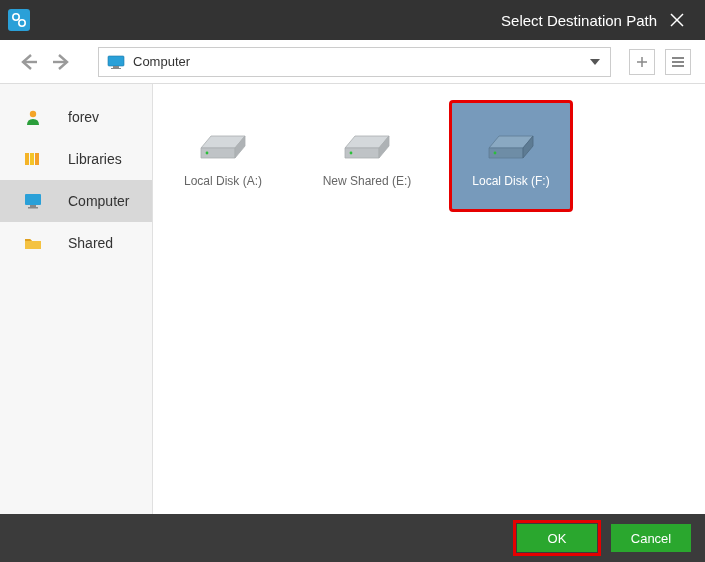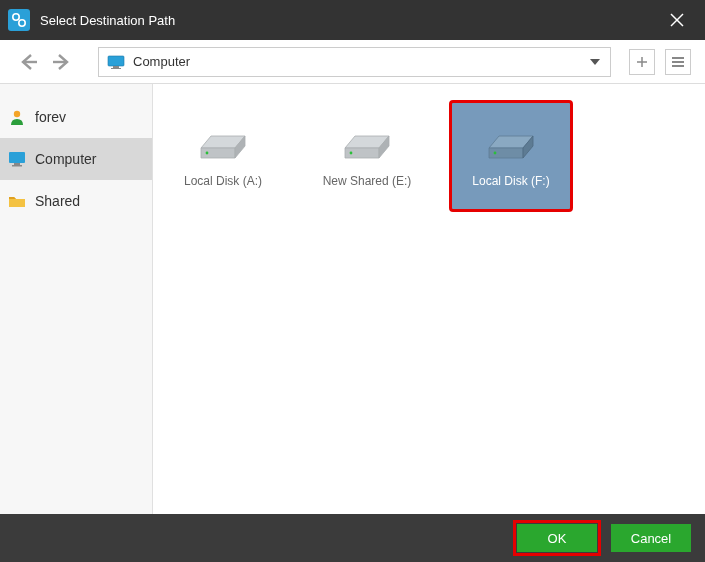--- a/index.html
+++ b/index.html
@@ -2,35 +2,35 @@
 <html><head>
 <meta charset="utf-8">
 <style>
   * { box-sizing: border-box; margin: 0; padding: 0; }
   body { font-family: "Segoe UI", Arial, sans-serif; font-size: 13px; background: #2b2b2b; width: 705px; height: 562px; overflow: hidden; }
   
   .window { width: 705px; height: 562px; background: #3a3a3a; display: flex; flex-direction: column; }
   
   .titlebar { height: 40px; background: #333333; display: flex; align-items: center; padding: 0 8px; color: #fff; }
   .titlebar .app-icon { width: 22px; height: 22px; margin-right: 10px; }
-  .titlebar .title { font-size: 13px; flex: 1; }
+  .titlebar .title { font-size: 15px; flex: 1; text-align: right; }
   .titlebar .close-btn { width: 40px; height: 40px; display: flex; align-items: center; justify-content: center; cursor: pointer; }
   
   .toolbar { height: 44px; background: #fff; border-bottom: 1px solid #ddd; display: flex; align-items: center; padding: 0 14px; gap: 6px; }
   .toolbar .nav-btn { width: 28px; height: 28px; display: flex; align-items: center; justify-content: center; cursor: pointer; }
   .toolbar .path-bar { flex: 1; height: 30px; border: 1px solid #ccc; margin: 0 8px 0 16px; display: flex; align-items: center; padding: 0 8px; gap: 8px; background: #fff; }
   .toolbar .path-icon { width: 18px; height: 14px; }
   .toolbar .path-text { flex: 1; color: #333; font-size: 13px; }
   .toolbar .dropdown-arrow { width: 14px; height: 14px; display:flex; align-items:center; justify-content:center;}
   .toolbar .tool-btn { width: 26px; height: 26px; border: 1px solid #ccc; display: flex; align-items: center; justify-content: center; cursor: pointer; margin-left: 4px; }
   
   .body-area { flex: 1; display: flex; background: #fff; }
   
   .sidebar { width: 153px; background: #f7f7f7; border-right: 1px solid #e0e0e0; padding-top: 12px; }
-  .sidebar-item { height: 42px; display: flex; align-items: center; padding: 0 8px; gap: 9px; cursor: pointer; color: #333; font-size: 14px; }
+  .sidebar-item { height: 42px; display: flex; align-items: center; padding: 0 24px; gap: 26px; cursor: pointer; color: #333; font-size: 14px; }
   .sidebar-item.selected { background: #d8d8d8; }
   .sidebar-item .si-icon { width: 18px; height: 18px; flex-shrink: 0; }
   
   .content { flex: 1; padding: 18px 10px; display: flex; flex-wrap: wrap; align-content: flex-start; gap: 6px 24px; }
   .drive-item { width: 120px; height: 108px; display: flex; flex-direction: column; align-items: center; justify-content: center; gap: 10px; cursor: pointer; border-radius: 2px; }
   .drive-item.selected { background: #779abb; color: #fff; }
   .drive-item.highlighted { outline: 3px solid #e60000; outline-offset: -1px; }
   .drive-item .drive-icon { width: 60px; height: 40px; }
   .drive-item .drive-label { font-size: 12px; color: #666; text-align: center; }
   .drive-item.selected .drive-label { color: #fff; }
@@ -110,20 +110,30 @@
     <div class="sidebar">
       <div class="sidebar-item">
         <span class="si-icon">
           <svg viewBox="0 0 18 18">
             <circle cx="9" cy="6" r="3.2" fill="#f4a428"></circle>
             <path d="M3 17 Q3 11 9 11 Q15 11 15 17 Z" fill="#2b9e3b"></path>
           </svg>
         </span>
         <span>forev</span>
       </div>
+      <div class="sidebar-item">
+        <span class="si-icon">
+          <svg viewBox="0 0 18 18">
+            <rect x="1" y="3" width="4" height="12" fill="#f4b428"></rect>
+            <rect x="6" y="3" width="4" height="12" fill="#f4c428"></rect>
+            <rect x="11" y="3" width="4" height="12" fill="#f4a028"></rect>
+          </svg>
+        </span>
+        <span>Libraries</span>
+      </div>
       <div class="sidebar-item selected">
         <span class="si-icon">
           <svg viewBox="0 0 18 18">
             <rect x="1" y="2" width="16" height="11" rx="1" fill="#2aa0d8"></rect>
             <rect x="6" y="13" width="6" height="2" fill="#888"></rect>
             <rect x="4" y="15" width="10" height="1.5" fill="#888"></rect>
           </svg>
         </span>
         <span>Computer</span>
       </div>

